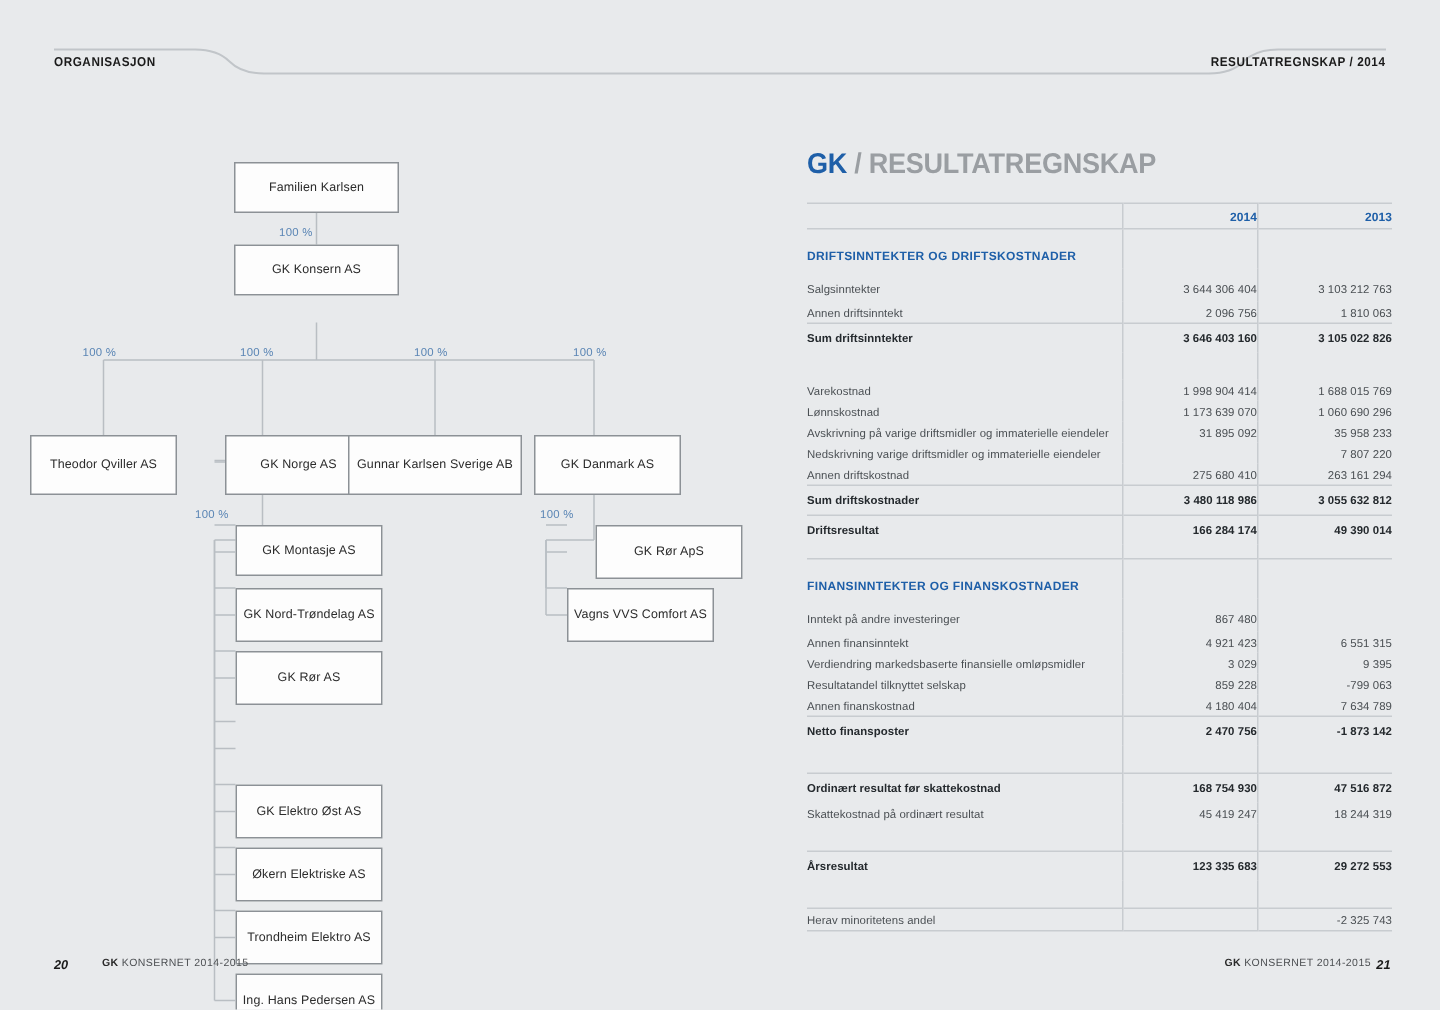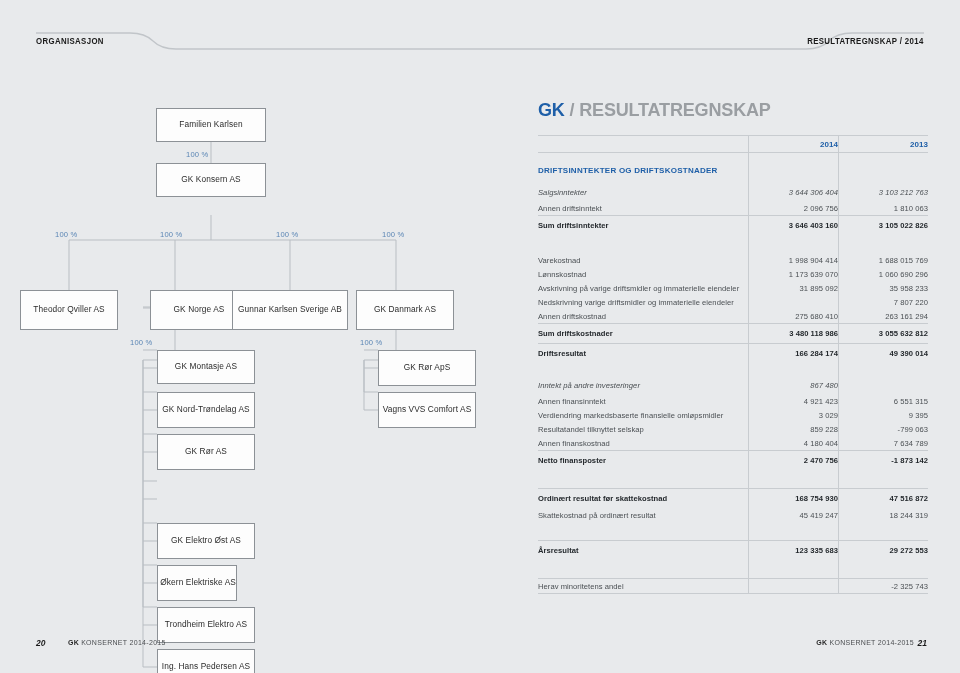--- a/index.html
+++ b/index.html
@@ -114,21 +114,21 @@
     color: #1e5fa8;
     letter-spacing: 0.25px;
     height: 22px;
     vertical-align: bottom;
     padding-bottom: 4px;
     transform-origin: left center;
   }
   tr.section td.lbl { border-top: 1px solid #c8ccd0; }
   tr.section td.v1, tr.section td.v2 { border-top: 1px solid #c8ccd0; }
 
-  tr.firstrow td { padding-top: 5px; height: 17px; font-style: italic; }
+  tr.firstrow td { padding-top: 5px; height: 17px; }
   tr.bold td { font-weight: bold; color: #24292d; margin-top: 18px; }
   tr.topline td { border-top: 1px solid #c8ccd0; }
   tr.gap td { height: 9px; }
   tr.gap td.lbl { border: 0; }
   tr.botline td { border-bottom: 1px solid #c8ccd0; }
   tr.bold td.lbl, tr.bold td.v1, tr.bold td.v2 { padding-top: 2px; padding-bottom: 2px; height: 15px; }
 
   
   .footer {
     position: absolute;
@@ -240,31 +240,31 @@
   </div>
   <div class="node" style="left:157px; top:332px; width:98px; height:36px;">
     <span>GK Nord-Trøndelag AS</span>
   </div>
   <div class="node" style="left:157px; top:374px; width:98px; height:36px;">
     <span>GK Rør AS</span>
   </div>
   <div class="node" style="left:157px; top:463px; width:98px; height:36px;">
     <span>GK Elektro Øst AS</span>
   </div>
-  <div class="node" style="left:157px; top:505px; width:80px; height:36px;justify-content:flex-end;">
+  <div class="node" style="left:157px; top:505px; width:98px; height:36px;">
     <span>Økern Elektriske AS</span>
   </div>
   <div class="node" style="left:157px; top:547px; width:98px; height:36px;">
     <span>Trondheim Elektro AS</span>
   </div>
   <div class="node" style="left:157px; top:589px; width:98px; height:36px;">
     <span>Ing. Hans Pedersen AS</span>
   </div>
 
-  <div class="node" style="left:378px; top:290px; width:98px; height:36px;">
+  <div class="node" style="left:397px; top:290px; width:98px; height:36px;">
     <span>GK Rør ApS</span>
   </div>
   <div class="node" style="left:378px; top:332px; width:98px; height:36px;">
     <span>Vagns VVS Comfort AS</span>
   </div>
 </div>
 
 <svg style="position:absolute; left:0; top:60px;" width="500" height="620">
   <g stroke="#b9bec3" stroke-width="1" fill="none">
     <line x1="143" y1="300" x2="143" y2="607"></line>
@@ -364,20 +364,25 @@
         <td class="v1">166 284 174</td>
         <td class="v2">49 390 014</td>
       </tr>
 
       <tr class="gap">
           <td class="lbl"></td>
           <td class="v1"></td>
           <td class="v2"></td>
         </tr>
 
+      <tr class="section">
+        <td class="lbl">FINANSINNTEKTER OG FINANSKOSTNADER</td>
+        <td class="v1"></td>
+        <td class="v2"></td>
+      </tr>
 
       <tr class="firstrow">
         <td class="lbl">Inntekt på andre investeringer</td>
         <td class="v1">867 480</td>
         <td class="v2"></td>
       </tr>
       <tr>
         <td class="lbl">Annen finansinntekt</td>
         <td class="v1">4 921 423</td>
         <td class="v2">6 551 315</td>

